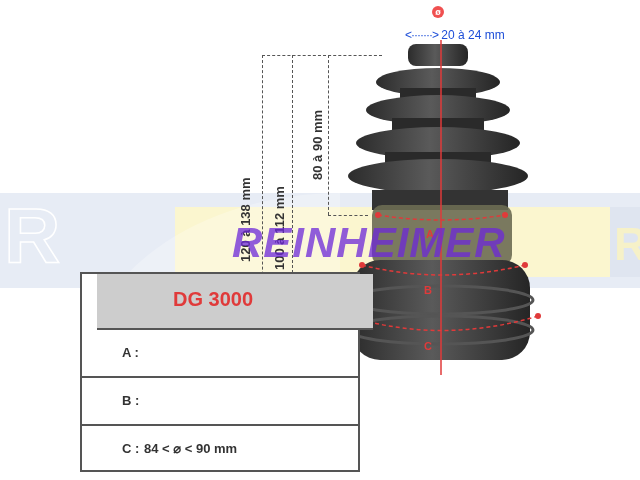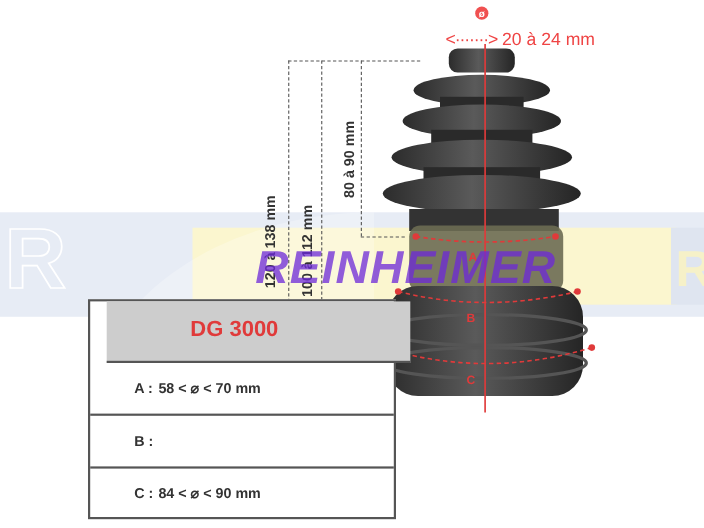--- a/index.html
+++ b/index.html
@@ -25,21 +25,21 @@
   .row { position:absolute; left:0; width:100%; height:46px; border-bottom:2px solid #555;
          font-size:13px; font-weight:bold; color:#333; }
   .row .k { position:absolute; left:40px; top:15px; }
   .row .v { position:absolute; left:62px; top:15px; }
 
   
   .dash-v { border-left:1.5px dashed #555; }
   .dash-h { border-top:1.5px dashed #555; }
   .vlabel { transform:rotate(-90deg); transform-origin:left top; font-size:13px; color:#333; white-space:nowrap; font-weight:bold; }
 
-  .top-dim { left:405px; top:28px; font-size:16px; color:#ef4444; }
+  .top-dim { left:405px; top:28px; font-size:12px; color:#1d4ed8; }
   .phi { left:432px; top:6px; width:12px; height:12px; border-radius:50%; background:#f05050; color:#fff;
          font-size:9px; text-align:center; line-height:12px; font-weight:bold; }
 </style>
 </head>
 <body>
 
 <div class="abs band-blue"></div>
 <div class="abs band-yellow"></div>
 <div class="abs band-curve"></div>
 <div class="abs wm-R">R</div>
@@ -102,21 +102,20 @@
 <div class="abs" style="left:424px;top:340px;color:#e03a3a;font-size:11px;font-weight:bold;">C</div>
 
 <div class="abs wm-text" style="opacity:0.75;">REINHEIMER</div>
 
 <div class="abs table">
   <div class="thead">
     <div class="title">DG 3000</div>
   </div>
   <div class="row" style="top:56px;">
     <span class="k">A :</span>
-    <span class="v">58 &lt; ⌀ &lt; 70 mm</span>
   </div>
   <div class="row" style="top:104px;">
     <span class="k">B :</span>
   </div>
   <div class="row" style="top:152px;border-bottom:none;">
     <span class="k">C :</span>
     <span class="v">84 &lt; ⌀ &lt; 90 mm</span>
   </div>
 </div>
 

